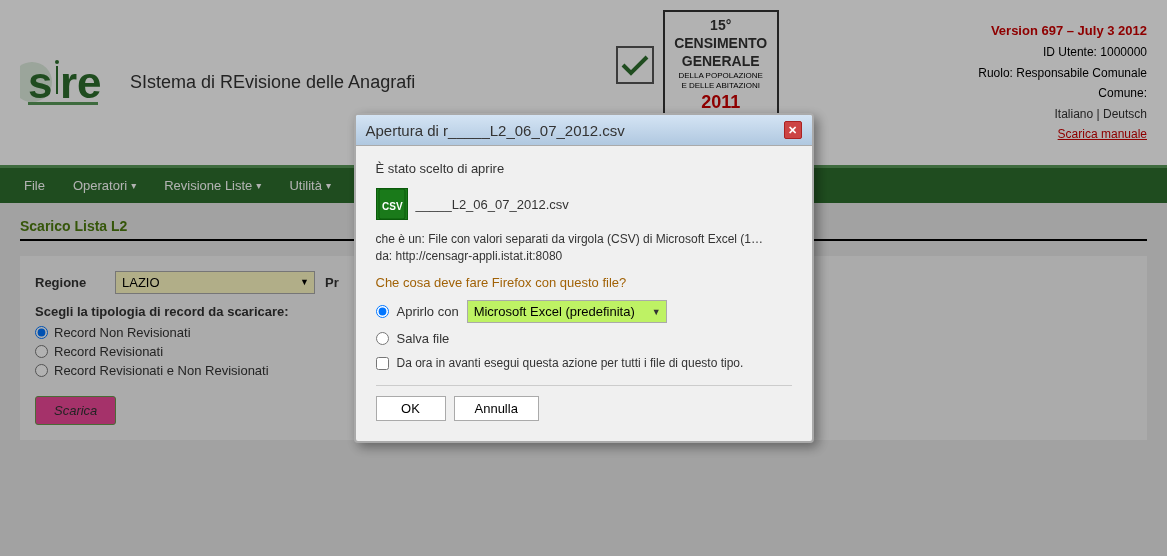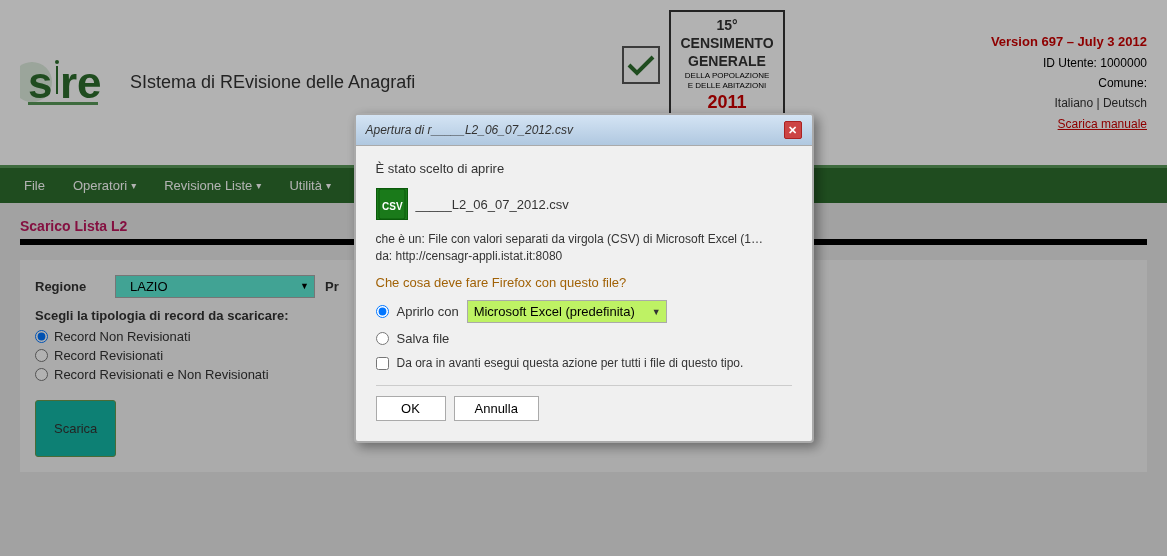--- a/index.html
+++ b/index.html
@@ -21,37 +21,37 @@
     .header-right .scarica { color: #cc0000; text-decoration: underline; cursor: pointer; }
     .lang-links { color: #333; }
 
     
     .navbar { background: #2d6e2d; padding: 0 10px; display: flex; align-items: center; }
     .navbar-item { color: #fff; padding: 10px 14px; cursor: pointer; font-size: 13px; display: flex; align-items: center; gap: 4px; }
     .navbar-item .arrow { font-size: 10px; }
 
     
     .main { padding: 15px 20px; }
-    .section-title { font-size: 14px; font-weight: bold; color: #be185d; border-bottom: 6px solid #000000; padding-bottom: 5px; margin-bottom: 15px; }
+    .section-title { font-size: 14px; font-weight: bold; color: #4d7c0f; border-bottom: 2px solid #000000; padding-bottom: 5px; margin-bottom: 15px; }
     .form-area { background: #f5f5f5; padding: 15px; }
     .form-row { display: flex; align-items: center; gap: 10px; margin-bottom: 10px; }
     .form-label { font-weight: bold; color: #333; min-width: 70px; }
-    .form-select { padding: 3px 14px; border: 1px solid #aaa; background: #5eead4; font-size: 13px; min-width: 200px; appearance: none; }
+    .form-select { padding: 3px 6px; border: 1px solid #aaa; background: #fef9c3; font-size: 13px; min-width: 200px; appearance: none; }
     .select-wrapper { position: relative; display: inline-block; }
     .select-wrapper::after { content: '▼'; position: absolute; right: 6px; top: 50%; transform: translateY(-50%); font-size: 9px; pointer-events: none; }
     .radio-group { margin-bottom: 8px; }
     .radio-group label { font-weight: bold; color: #333; display: block; margin-bottom: 6px; }
     .radio-item { display: flex; align-items: center; gap: 6px; margin-bottom: 4px; font-size: 13px; color: #333; }
-    .scarica-btn { background: #14b8a6; border: 1px solid #6a9a4e; color: #333; padding: 20px 18px; cursor: pointer; font-size: 13px; border-radius: 3px; margin-top: 10px; }
+    .scarica-btn { background: #ec4899; border: 1px solid #6a9a4e; color: #333; padding: 6px 18px; cursor: pointer; font-size: 13px; border-radius: 3px; margin-top: 10px; font-style: italic; }
 
     
     .modal-overlay { position: fixed; top: 0; left: 0; right: 0; bottom: 0; background: rgba(0,0,0,0.3); display: flex; align-items: center; justify-content: center; z-index: 1000; }
     .modal { background: #f0f0f0; border: 2px solid #aaa; border-radius: 4px; width: 460px; box-shadow: 4px 4px 12px rgba(0,0,0,0.4); }
     .modal-titlebar { background: linear-gradient(to bottom, #d4e4f4, #b0c8e0); padding: 6px 10px; display: flex; justify-content: space-between; align-items: center; border-bottom: 1px solid #aaa; border-radius: 2px 2px 0 0; }
-    .modal-title { font-size: 12px; color: #333; font-weight: normal; font-style: italic; }
+    .modal-title { font-size: 15px; color: #333; font-weight: normal; }
     .modal-close { background: #cc4444; color: #fff; border: 1px solid #aa2222; width: 18px; height: 18px; cursor: pointer; font-size: 11px; display: flex; align-items: center; justify-content: center; border-radius: 2px; font-weight: bold; }
     .modal-body { padding: 15px 20px; }
     .modal-subtitle { font-size: 13px; color: #333; margin-bottom: 12px; }
     .file-row { display: flex; align-items: center; gap: 8px; margin-bottom: 12px; }
     .file-icon { width: 32px; height: 32px; background: #1a7a1a; display: flex; align-items: center; justify-content: center; color: #fff; font-size: 11px; font-weight: bold; border: 1px solid #0a5a0a; }
     .file-name { font-size: 13px; color: #333; }
     .file-info { font-size: 12px; color: #333; margin-bottom: 3px; }
     .file-source { font-size: 12px; color: #333; margin-bottom: 12px; }
     .question { font-size: 13px; color: #a16207; margin-bottom: 10px; }
     .radio-option { display: flex; align-items: center; gap: 8px; margin-bottom: 8px; font-size: 13px; color: #333; }
@@ -113,20 +113,21 @@
         <rect x="0" y="0" width="7" height="15" fill="#009246"></rect>
         <rect x="7" y="0" width="8" height="15" fill="#fff"></rect>
         <rect x="15" y="0" width="7" height="15" fill="#cc2222"></rect>
       </svg>
     </div>
   </div>
 
   <div class="header-right">
     <div class="version">Version 697 – July 3 2012</div>
     <div>ID Utente: 1000000</div>
+    <div>Ruolo: Responsabile Comunale</div>
     <div>Comune:</div>
     <div class="lang-links">Italiano | Deutsch</div>
     <div class="scarica" style="color:#cc0000;text-decoration:underline;cursor:pointer;">Scarica manuale</div>
   </div>
 </div>
 
 <nav class="navbar">
   <div class="navbar-item">
     <span>File</span>
   </div>

